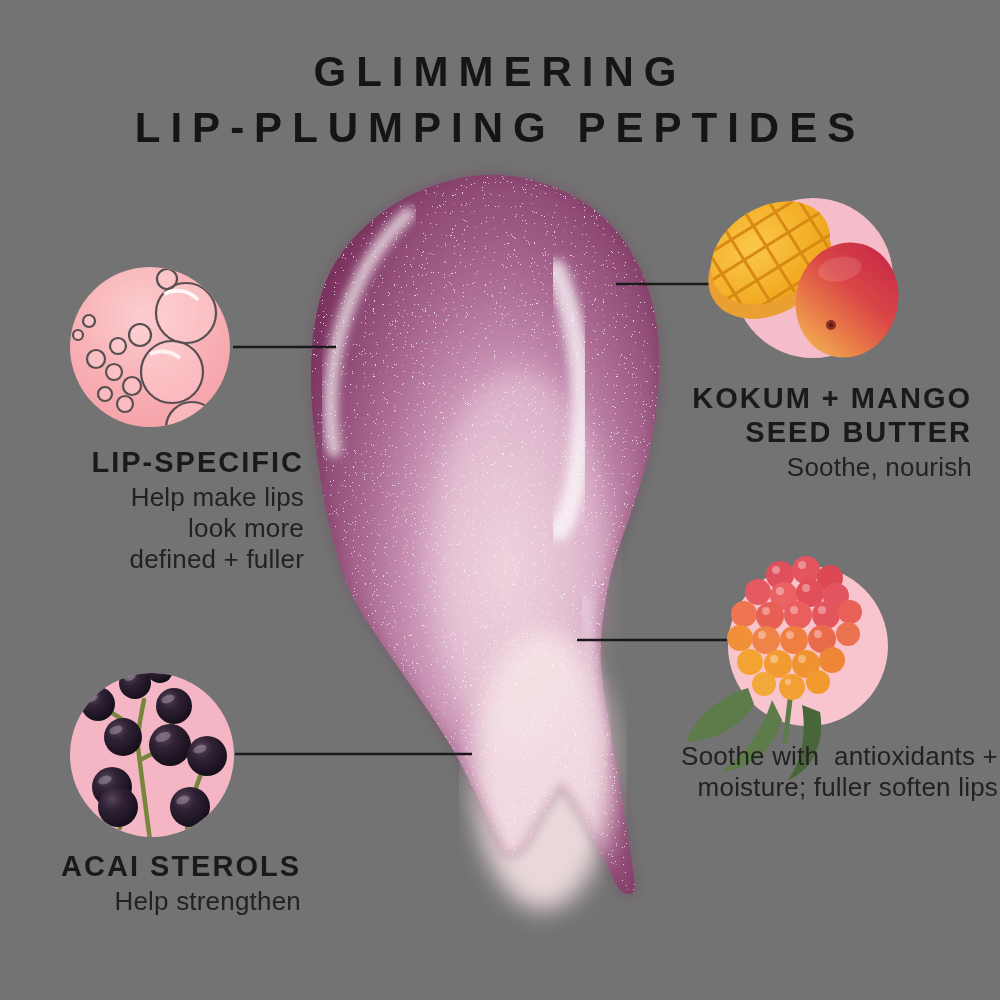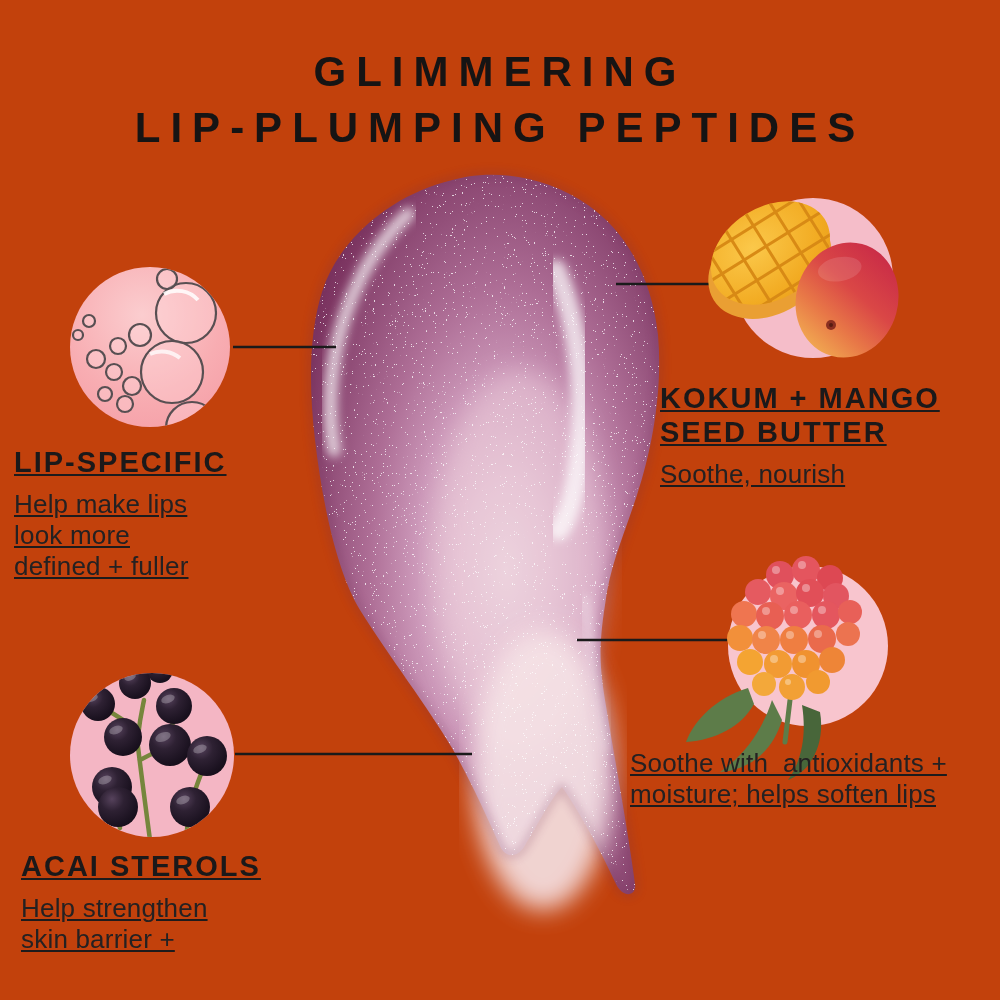--- a/index.html
+++ b/index.html
@@ -1,36 +1,36 @@
 <!DOCTYPE html>
 <html><head>
 <meta charset="utf-8">
 <style>
   html,body{margin:0;padding:0;background:#fbdfdb;}
   .canvas{
     position:relative;width:1000px;height:1000px;overflow:hidden;
-    background:#c2410c;color:#1d1b1c;
+    background:#737373;color:#1d1b1c;
     font-family:"Liberation Sans", sans-serif;
   }
   .scene{position:absolute;left:0;top:0;width:1000px;height:1000px;}
   .title{
     position:absolute;top:44px;left:0;width:1000px;margin:0;
     text-align:center;font-size:42px;font-weight:700;letter-spacing:10px;
     line-height:56px;color:#161414;z-index:3;
   }
   .title span{display:block;}
-  .callout{position:absolute;text-align:left;z-index:3;text-decoration:underline;}
+  .callout{position:absolute;text-align:right;z-index:3;}
   .callout .heading{font-weight:700;font-size:29px;letter-spacing:2px;line-height:34px;color:#1b191a;}
   .callout .heading span{display:block;}
-  .callout .body{font-size:26px;line-height:31px;letter-spacing:.2px;margin-top:10px;color:#242122;}
+  .callout .body{font-size:26px;line-height:31px;letter-spacing:.2px;margin-top:3px;color:#242122;}
   .callout .body span{display:block;white-space:pre-wrap;}
   .callout-peptides{left:14px;top:445px;width:290px;}
   .callout-kokum{left:660px;top:381px;width:312px;}
   .callout-cloudberry{left:630px;top:738px;width:368px;}
-  .callout-acai{left:21px;top:849px;width:292px;}
+  .callout-acai{left:9px;top:849px;width:292px;}
 </style>
 </head>
 <body>
 
 <div class="canvas">
 
   <h1 class="title">
     <span>GLIMMERING</span>
     <span>LIP-PLUMPING PEPTIDES</span>
   </h1>
@@ -274,27 +274,26 @@
       <span>SEED BUTTER</span>
     </div>
     <div class="body">
       <span>Soothe, nourish</span>
     </div>
   </div>
 
   <div class="callout callout-cloudberry">
     <div class="body">
       <span>Soothe with  antioxidants +</span>
-      <span>moisture; helps soften lips</span>
+      <span>moisture; fuller soften lips</span>
     </div>
   </div>
 
   <div class="callout callout-acai">
     <div class="heading">
       <span>ACAI STEROLS</span>
     </div>
     <div class="body">
       <span>Help strengthen</span>
-      <span>skin barrier +</span>
     </div>
   </div>
 
 </div>
 
 </body></html>

